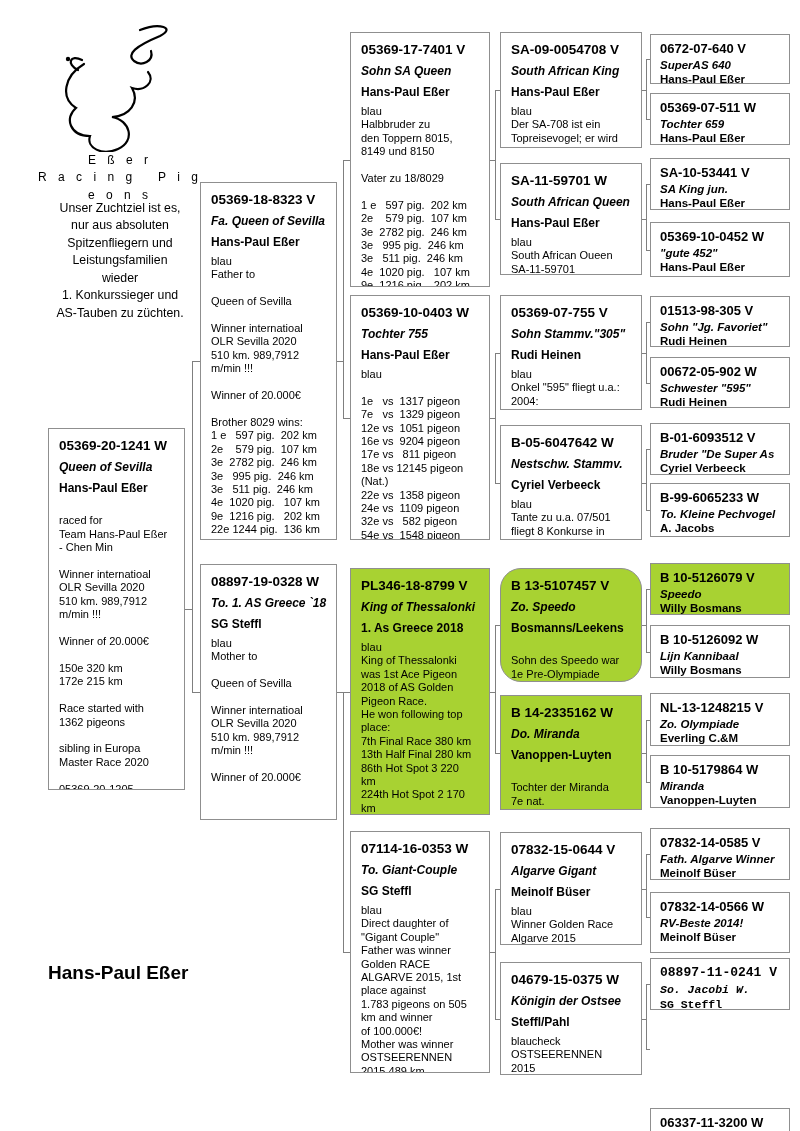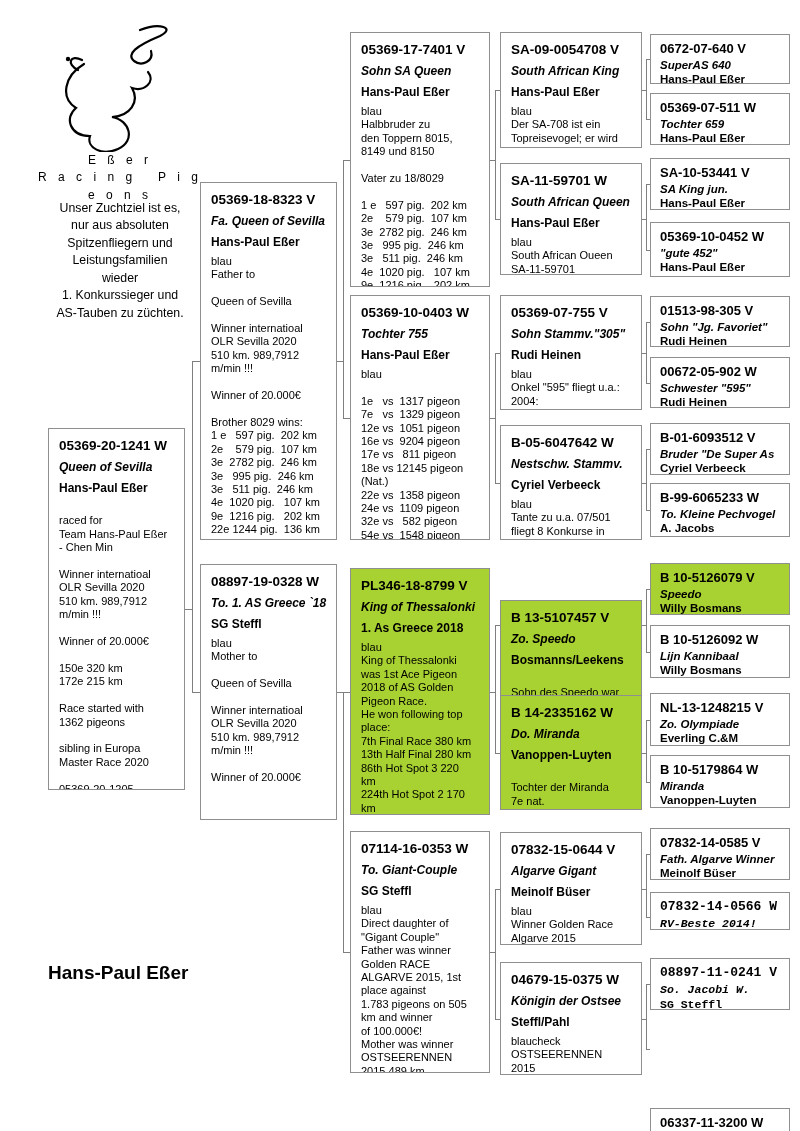--- a/index.html
+++ b/index.html
@@ -237,21 +237,21 @@
     </div>
     <div class="pbox" style="left: 500px; top: 425px; width: 142px; height: 115px;">
       <div class="ring">B-05-6047642 W</div>
       <div class="pname">Nestschw. Stammv.</div>
       <div class="owner">Cyriel Verbeeck</div>
       <div class="pbody">blau
 Tante zu u.a. 07/501
 fliegt 8 Konkurse in
 den ersten 10, u.a.</div>
     </div>
-    <div class="pbox green" style="left: 500px; top: 600px; width: 142px; height: 114px; background: rgb(168, 210, 50);">
+    <div class="pbox green" style="left: 500px; top: 568px; width: 142px; height: 114px; background: rgb(168, 210, 50); border-radius: 21px;">
       <div class="ring">B 13-5107457 V</div>
       <div class="pname">Zo. Speedo</div>
       <div class="owner">Bosmanns/Leekens</div>
       <div class="pbody">
 Sohn des Speedo war
 1e Pre-Olympiade
 Belgien</div>
     </div>
     <div class="pbox green" style="left: 500px; top: 695px; width: 142px; height: 115px; background: rgb(168, 210, 50);">
       <div class="ring">B 14-2335162 W</div>
@@ -338,21 +338,21 @@
     <div class="pbox sm" style="left: 650px; top: 755px; width: 140px; height: 53px;">
       <div class="ring">B 10-5179864 W</div>
       <div class="pname">Miranda</div>
       <div class="owner">Vanoppen-Luyten</div>
     </div>
     <div class="pbox sm" style="left: 650px; top: 828px; width: 140px; height: 52px;">
       <div class="ring">07832-14-0585 V</div>
       <div class="pname">Fath. Algarve Winner</div>
       <div class="owner">Meinolf Büser</div>
     </div>
-    <div class="pbox sm" style="left: 650px; top: 892px; width: 140px; height: 38px; font-family: Liberation Mono, monospace;">
+    <div class="pbox sm" style="left: 650px; top: 892px; width: 140px; height: 61px;">
       <div class="ring">07832-14-0566 W</div>
       <div class="pname">RV-Beste 2014!</div>
       <div class="owner">Meinolf Büser</div>
     </div>
     <div class="pbox sm" style="left: 650px; top: 958px; width: 140px; height: 52px; font-family: Liberation Mono, monospace;">
       <div class="ring">08897-11-0241 V</div>
       <div class="pname">So. Jacobi W.</div>
       <div class="owner">SG Steffl</div>
     </div>
     <div class="pbox sm" style="left: 650px; top: 1068px; width: 140px; height: 57px; margin-top: 40px;">

